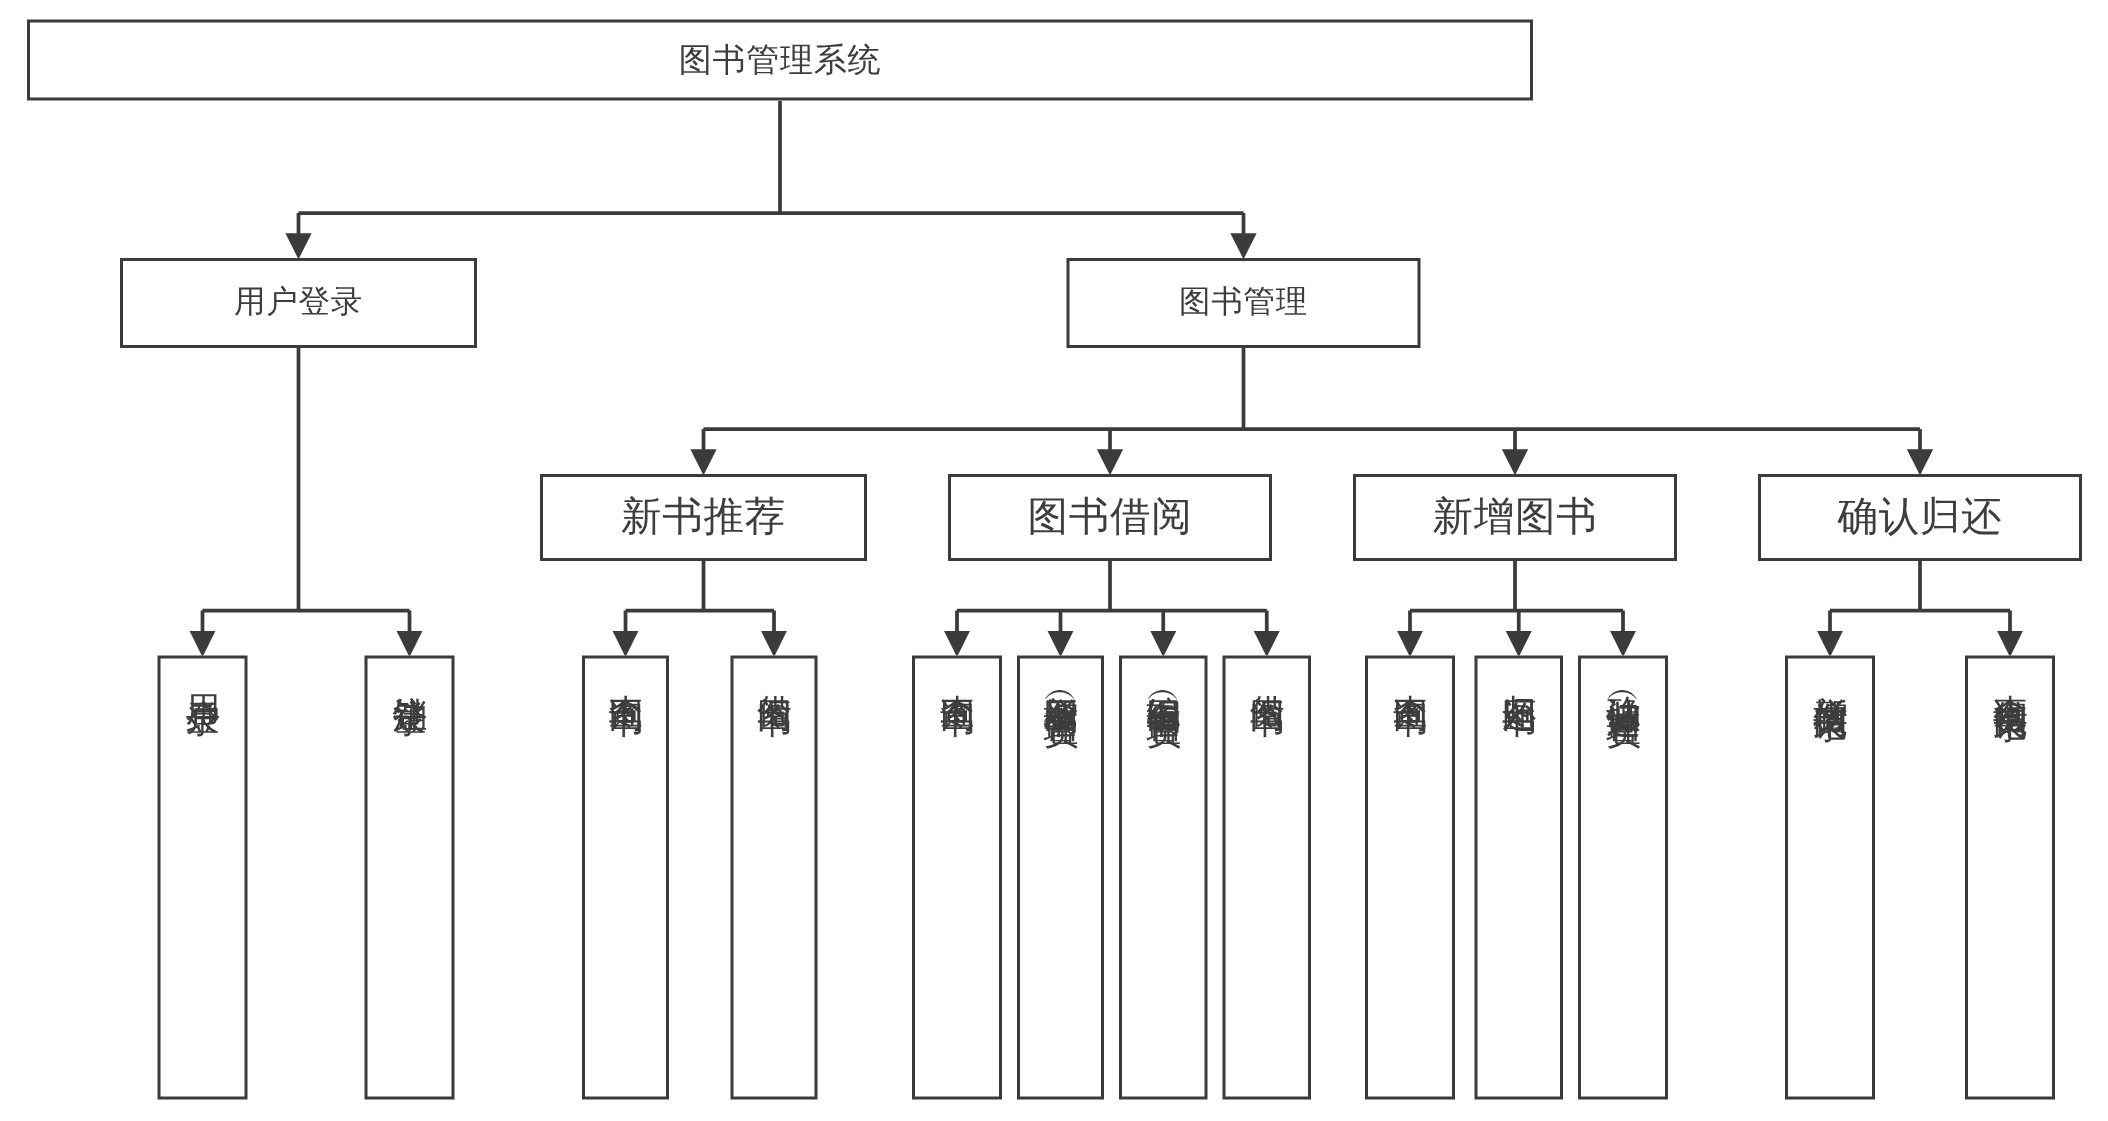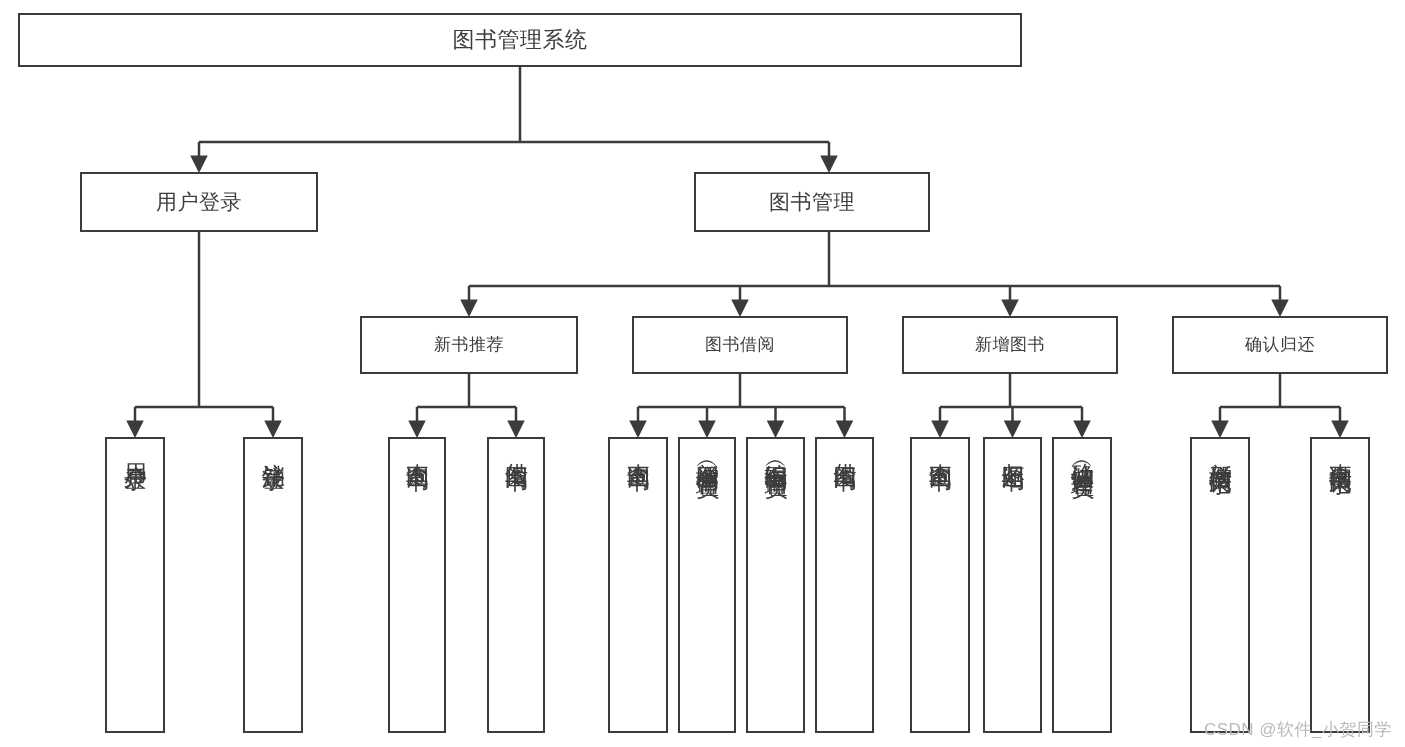--- a/index.html
+++ b/index.html
@@ -48,21 +48,21 @@
   .node.vertical .label {
     writing-mode: vertical-rl;
     text-orientation: upright;
     font-size: 23px;
     line-height: 1.12;
     letter-spacing: 2px;
     white-space: normal;
   }
   .node.root .label { font-size: 22px; }
   .node.lvl2 .label { font-size: 21px; }
-  .node.lvl3 .label { font-size: 17px; }
+  .node.lvl3 .label { font-size: 27px; }
 
   #watermark {
     position: absolute;
     right: 12px;
     bottom: 6px;
     font-size: 17px;
     color: #b9b9b9;
     letter-spacing: 0.5px;
     white-space: nowrap;
   }
@@ -115,21 +115,21 @@
       </g>
   </svg>
 
   <div id="nodes">
       <div class="node lvl1 root" style="left: 18px; top: 13px; width: 1004px; height: 54px;">
         <span class="label">图书管理系统</span>
       </div>
       <div class="node lvl2" style="left: 80px; top: 172px; width: 238px; height: 60px;">
         <span class="label">用户登录</span>
       </div>
-      <div class="node lvl2" style="left: 694px; top: 172px; width: 236px; height: 60px;">
+      <div class="node lvl2" style="left: 711px; top: 172px; width: 236px; height: 60px;">
         <span class="label">图书管理</span>
       </div>
       <div class="node lvl3" style="left: 360px; top: 316px; width: 218px; height: 58px;">
         <span class="label">新书推荐</span>
       </div>
       <div class="node lvl3" style="left: 632px; top: 316px; width: 216px; height: 58px;">
         <span class="label">图书借阅</span>
       </div>
       <div class="node lvl3" style="left: 902px; top: 316px; width: 216px; height: 58px;">
         <span class="label">新增图书</span>
@@ -171,14 +171,13 @@
         <span class="label">确认归还（管理员）</span>
       </div>
       <div class="node lvl4 vertical" style="left: 1190px; top: 437px; width: 60px; height: 296px;">
         <span class="label">新增借阅记录</span>
       </div>
       <div class="node lvl4 vertical" style="left: 1310px; top: 437px; width: 60px; height: 296px;">
         <span class="label">查询借阅记录</span>
       </div>
     </div>
 
-  <div id="watermark">CSDN @软件_小贺同学</div>
 </div>
 
 </body></html>

